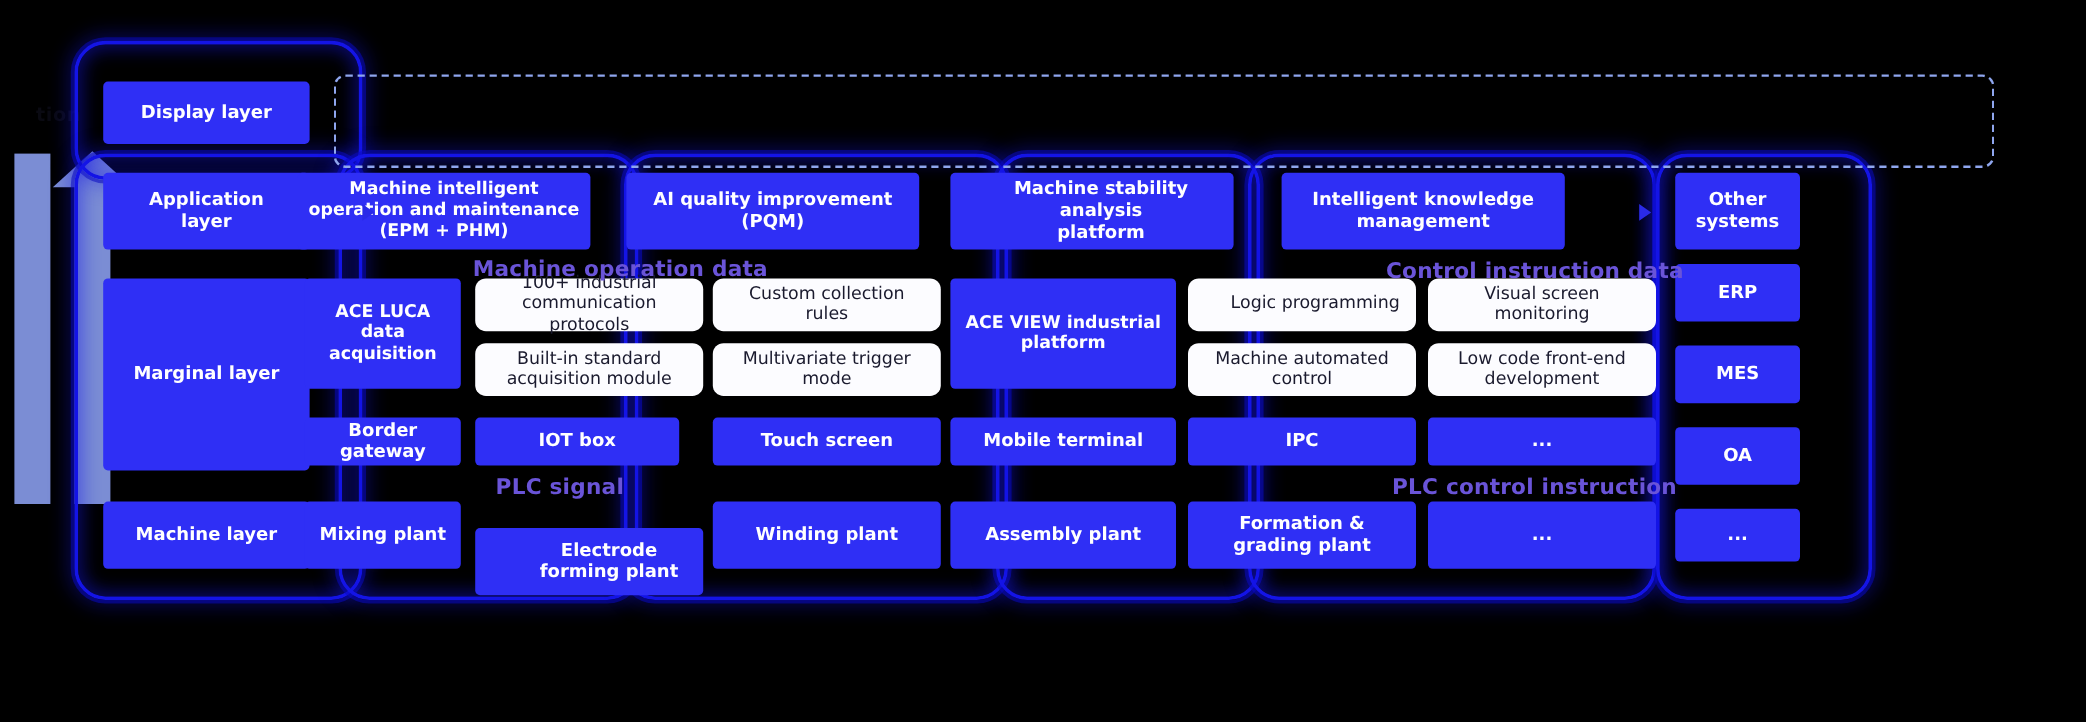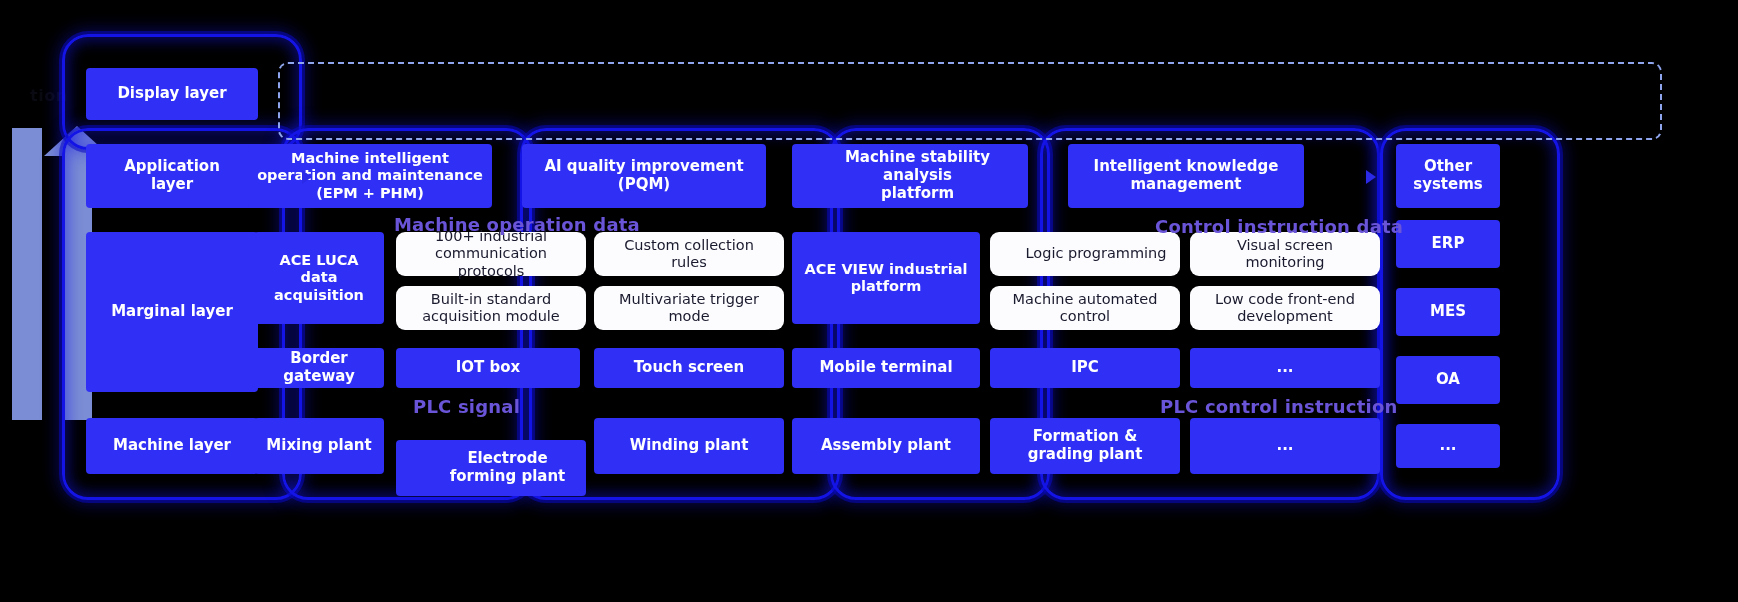--- a/index.html
+++ b/index.html
@@ -97,21 +97,21 @@
 
   <div class="bx white" style="left:990px;top:232px;width:190px;height:44px;white-space:pre-line;padding-left:28px;">Logic programming</div>
   <div class="bx white" style="left:1190px;top:232px;width:190px;height:44px;white-space:pre-line;">Visual screen
 monitoring</div>
   <div class="bx white" style="left:990px;top:286px;width:190px;height:44px;white-space:pre-line;">Machine automated
 control</div>
   <div class="bx white" style="left:1190px;top:286px;width:190px;height:44px;white-space:pre-line;">Low code front-end
 development</div>
 
   <div class="bx blue" style="left:254px;top:348px;width:130px;height:40px;">Border gateway</div>
-  <div class="bx blue" style="left:396px;top:348px;width:184px;height:40px;text-align:center;">IOT box</div>
+  <div class="bx blue" style="left:396px;top:348px;width:170px;height:40px;text-align:center;">IOT box</div>
   <div class="bx blue" style="left:594px;top:348px;width:190px;height:40px;">Touch screen</div>
   <div class="bx blue" style="left:792px;top:348px;width:188px;height:40px;">Mobile terminal</div>
   <div class="bx blue" style="left:990px;top:348px;width:190px;height:40px;">IPC</div>
   <div class="bx blue" style="left:1190px;top:348px;width:190px;height:40px;">...</div>
 
   <div class="bx blue" style="left:254px;top:418px;width:130px;height:56px;">Mixing plant</div>
   <div class="bx blue" style="left:396px;top:440px;width:190px;height:56px;white-space:pre-line;padding-left:39px;">Electrode
 forming plant</div>
   <div class="bx blue" style="left:594px;top:418px;width:190px;height:56px;">Winding plant</div>
   <div class="bx blue" style="left:792px;top:418px;width:188px;height:56px;">Assembly plant</div>

